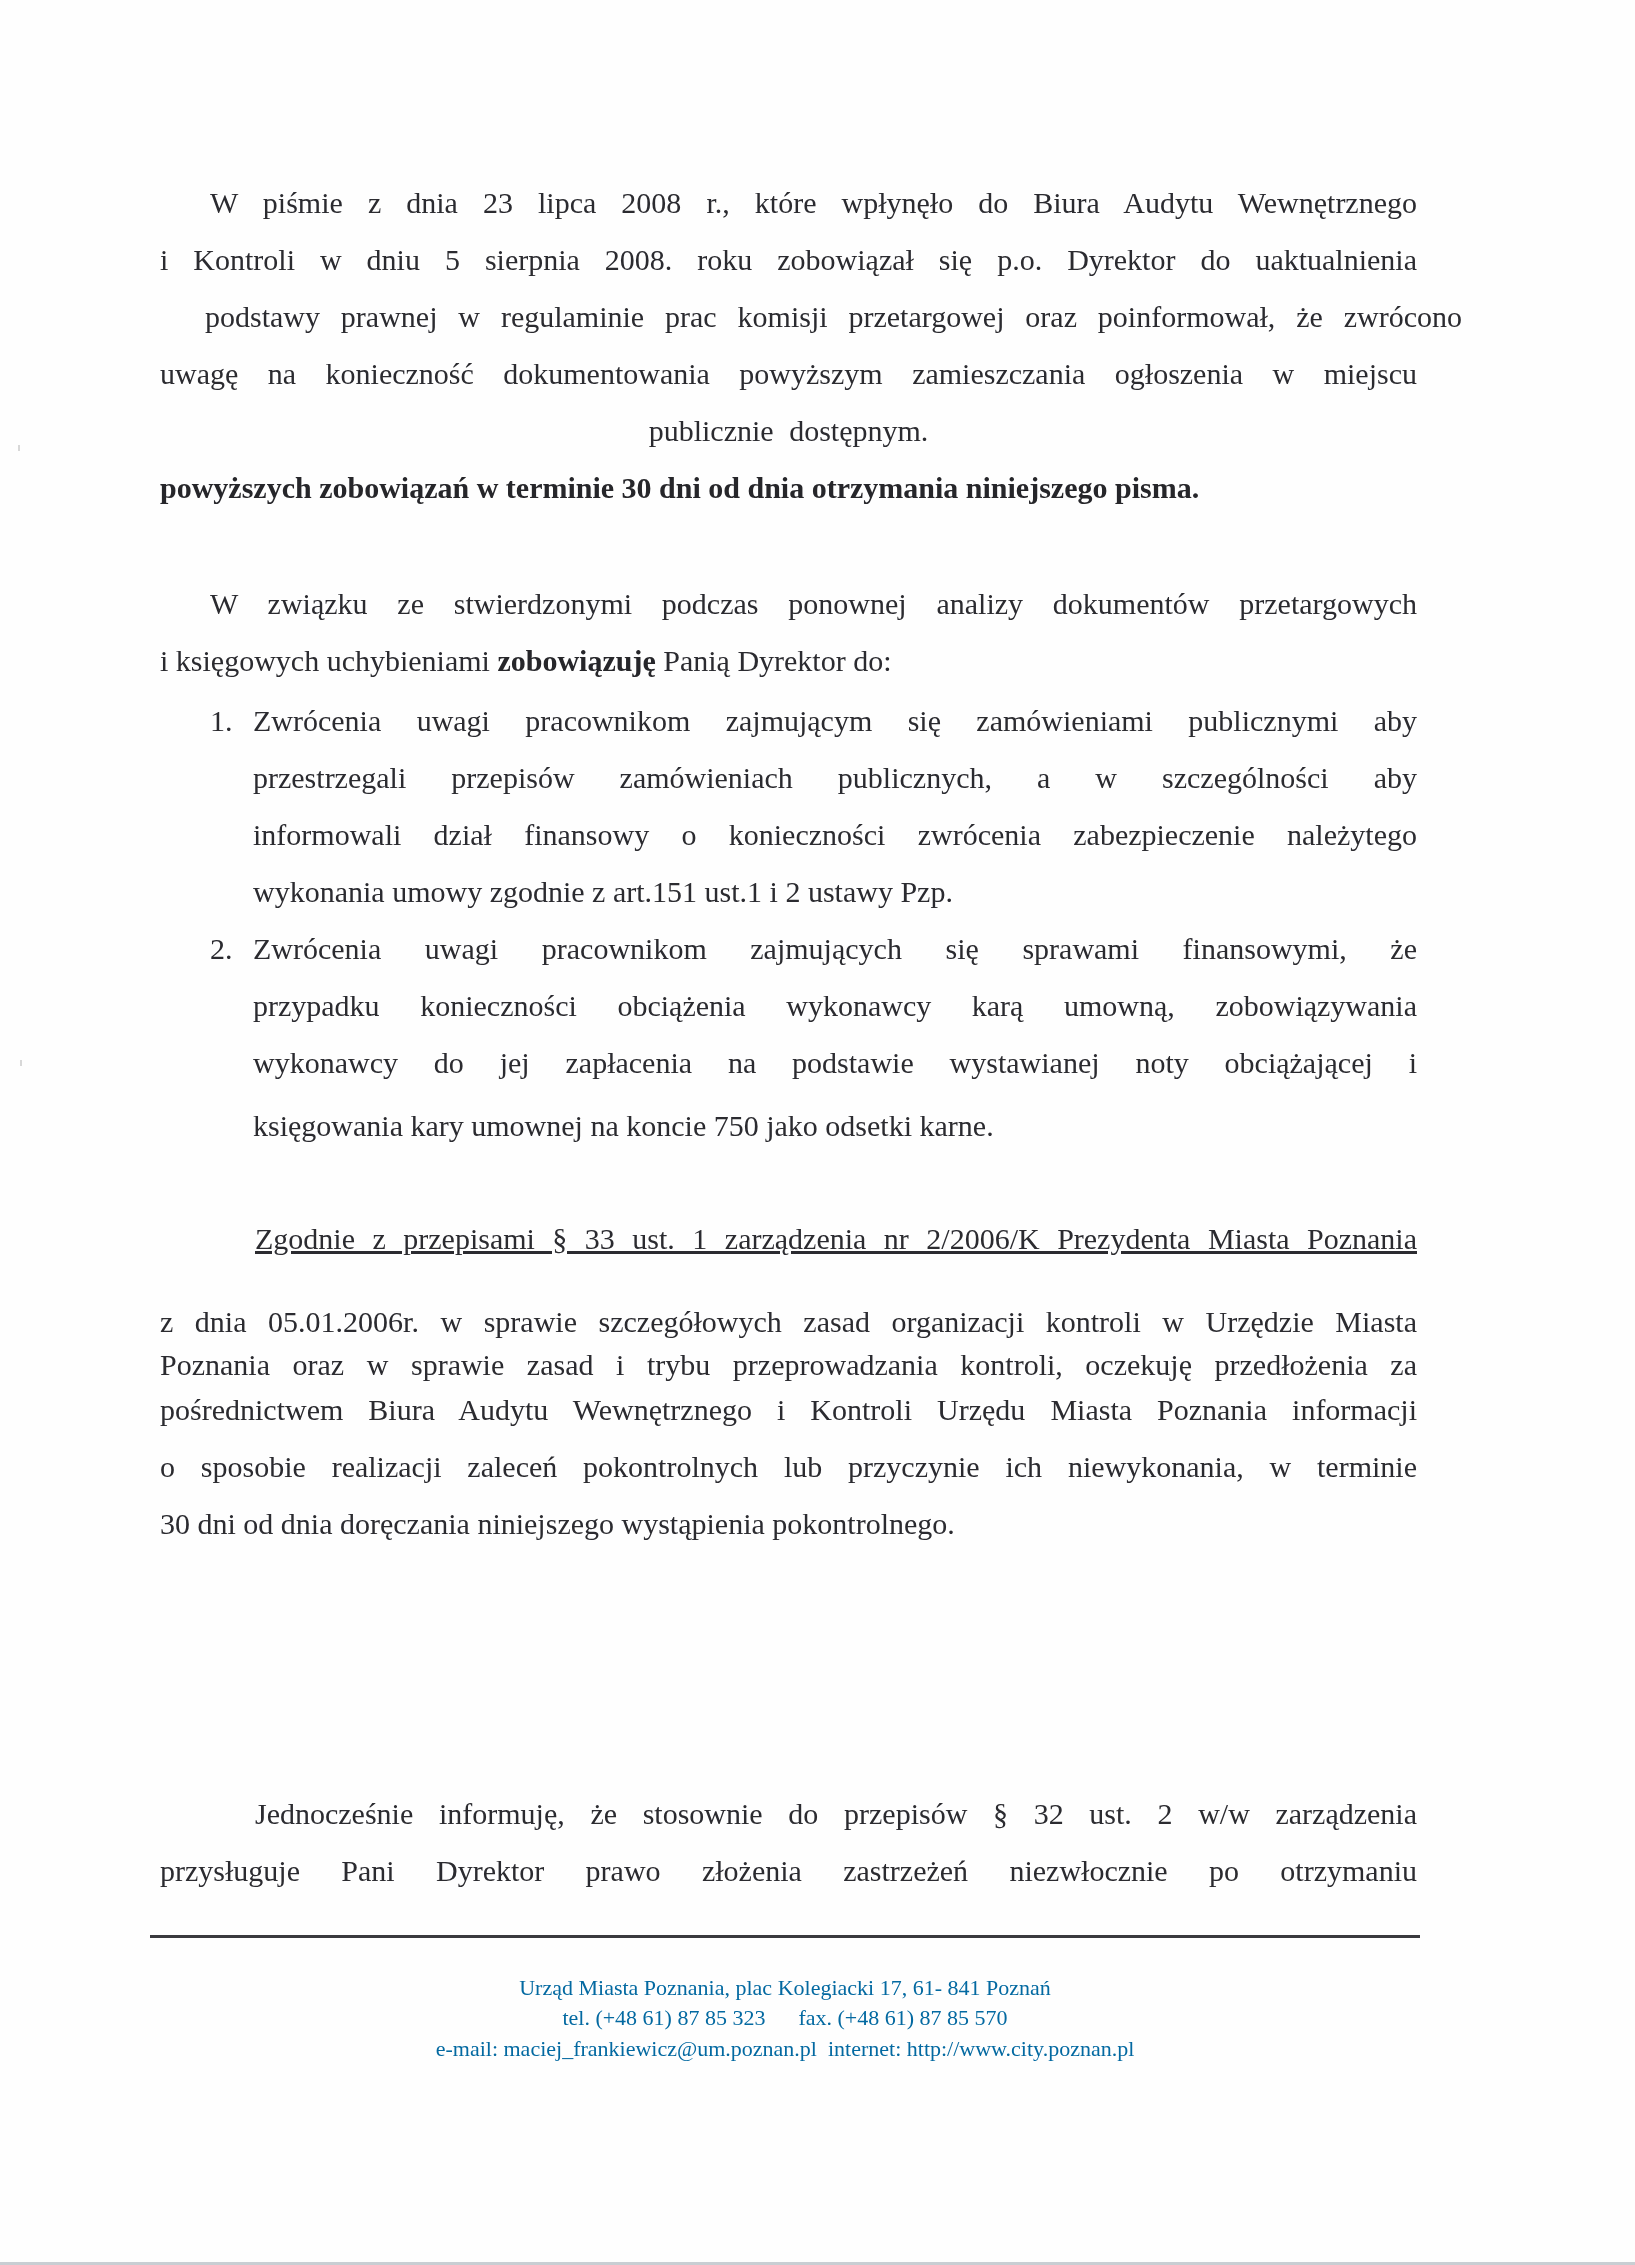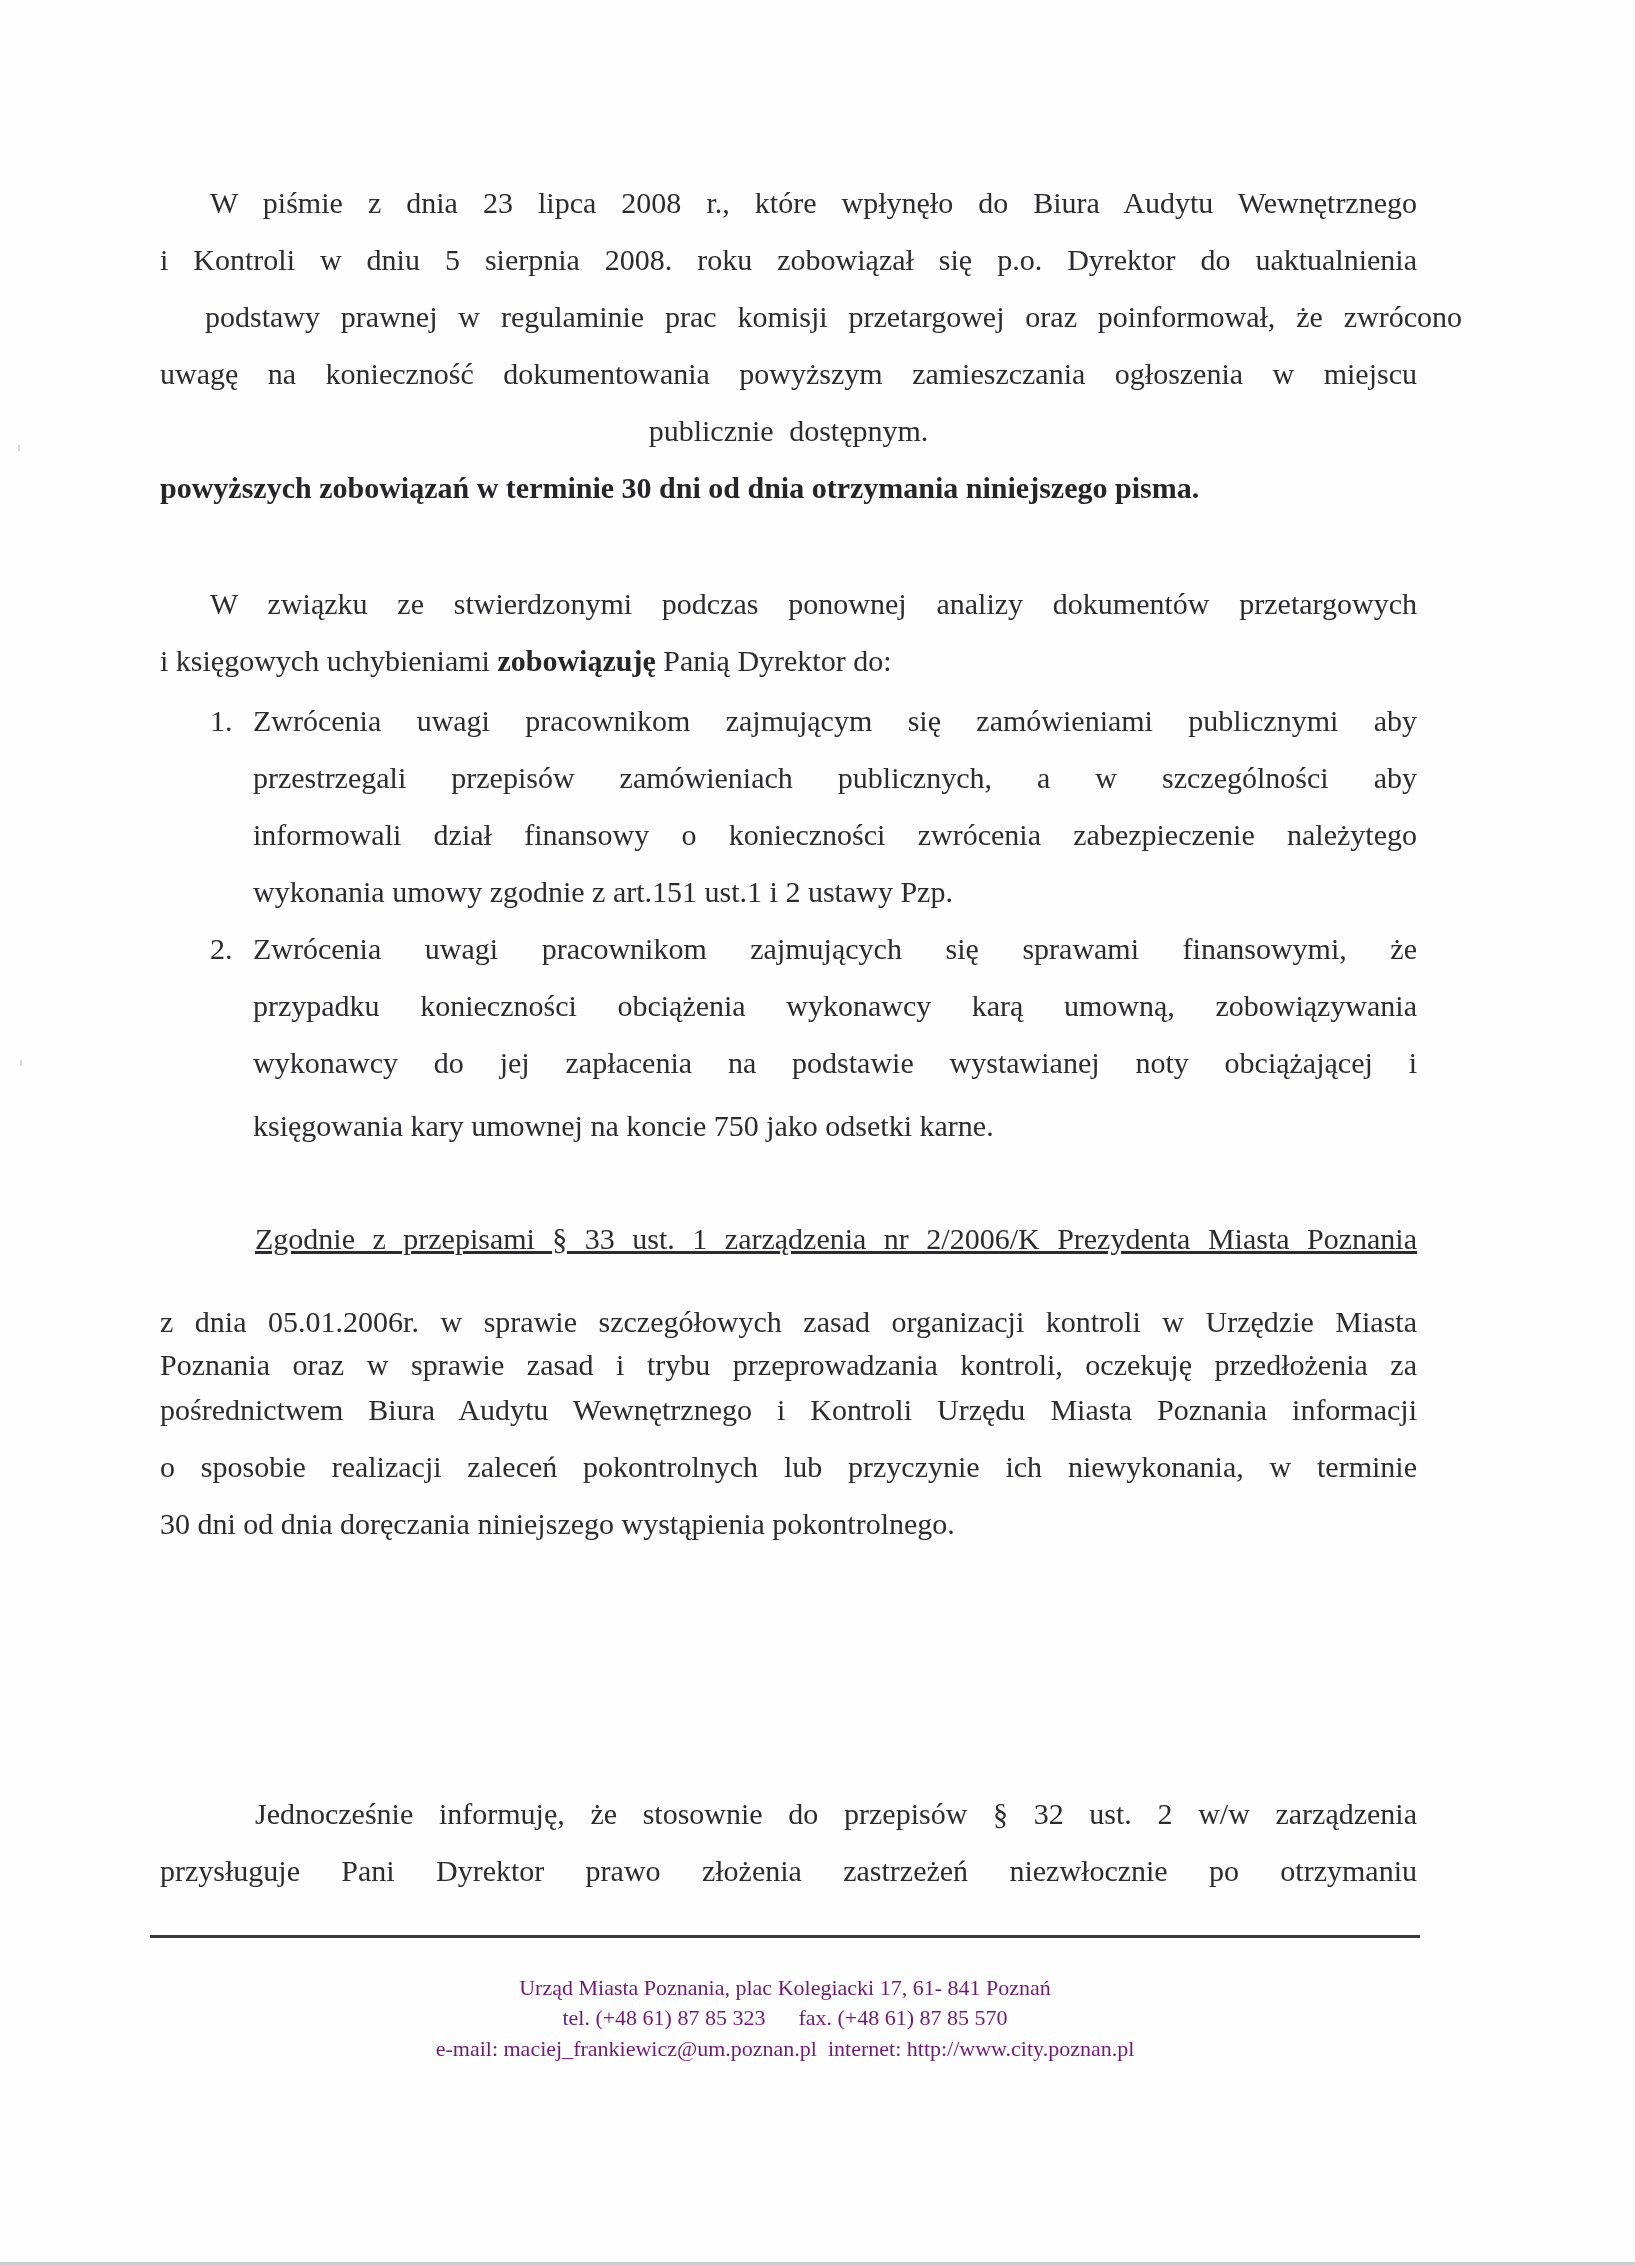--- a/index.html
+++ b/index.html
@@ -13,21 +13,21 @@
     color: #2b2b30;
     white-space: nowrap;
     height: 36px;
   }
   .just { text-align: justify; text-align-last: justify; white-space: normal; overflow: hidden; }
   .b { font-weight: bold; color: #26262a; }
   .num { position: absolute; font-family: "Liberation Serif", "DejaVu Serif", serif; font-size: 30px; line-height: 36px; color: #2b2b30; }
   .rule { position: absolute; left: 150px; top: 1935px; width: 1270px; height: 3px; background: #3a3a3e; }
   .footer-line {
     position: absolute; left: 150px; width: 1270px; text-align: center;
-    font-family: "Liberation Serif", "DejaVu Serif", serif; font-size: 22px; line-height: 26px; color: #701a75;
+    font-family: "Liberation Serif", "DejaVu Serif", serif; font-size: 22px; line-height: 26px; color: #0369a1;
     white-space: pre;
   }
   .scan-edge { position: absolute; left: 0; bottom: 0; width: 1635px; height: 3px; background: #c9ced3; }
   .speck { position: absolute; width: 2px; height: 6px; background: #d8d8d8; }
 </style>
 </head>
 <body>
 
 <div class="page">
 

